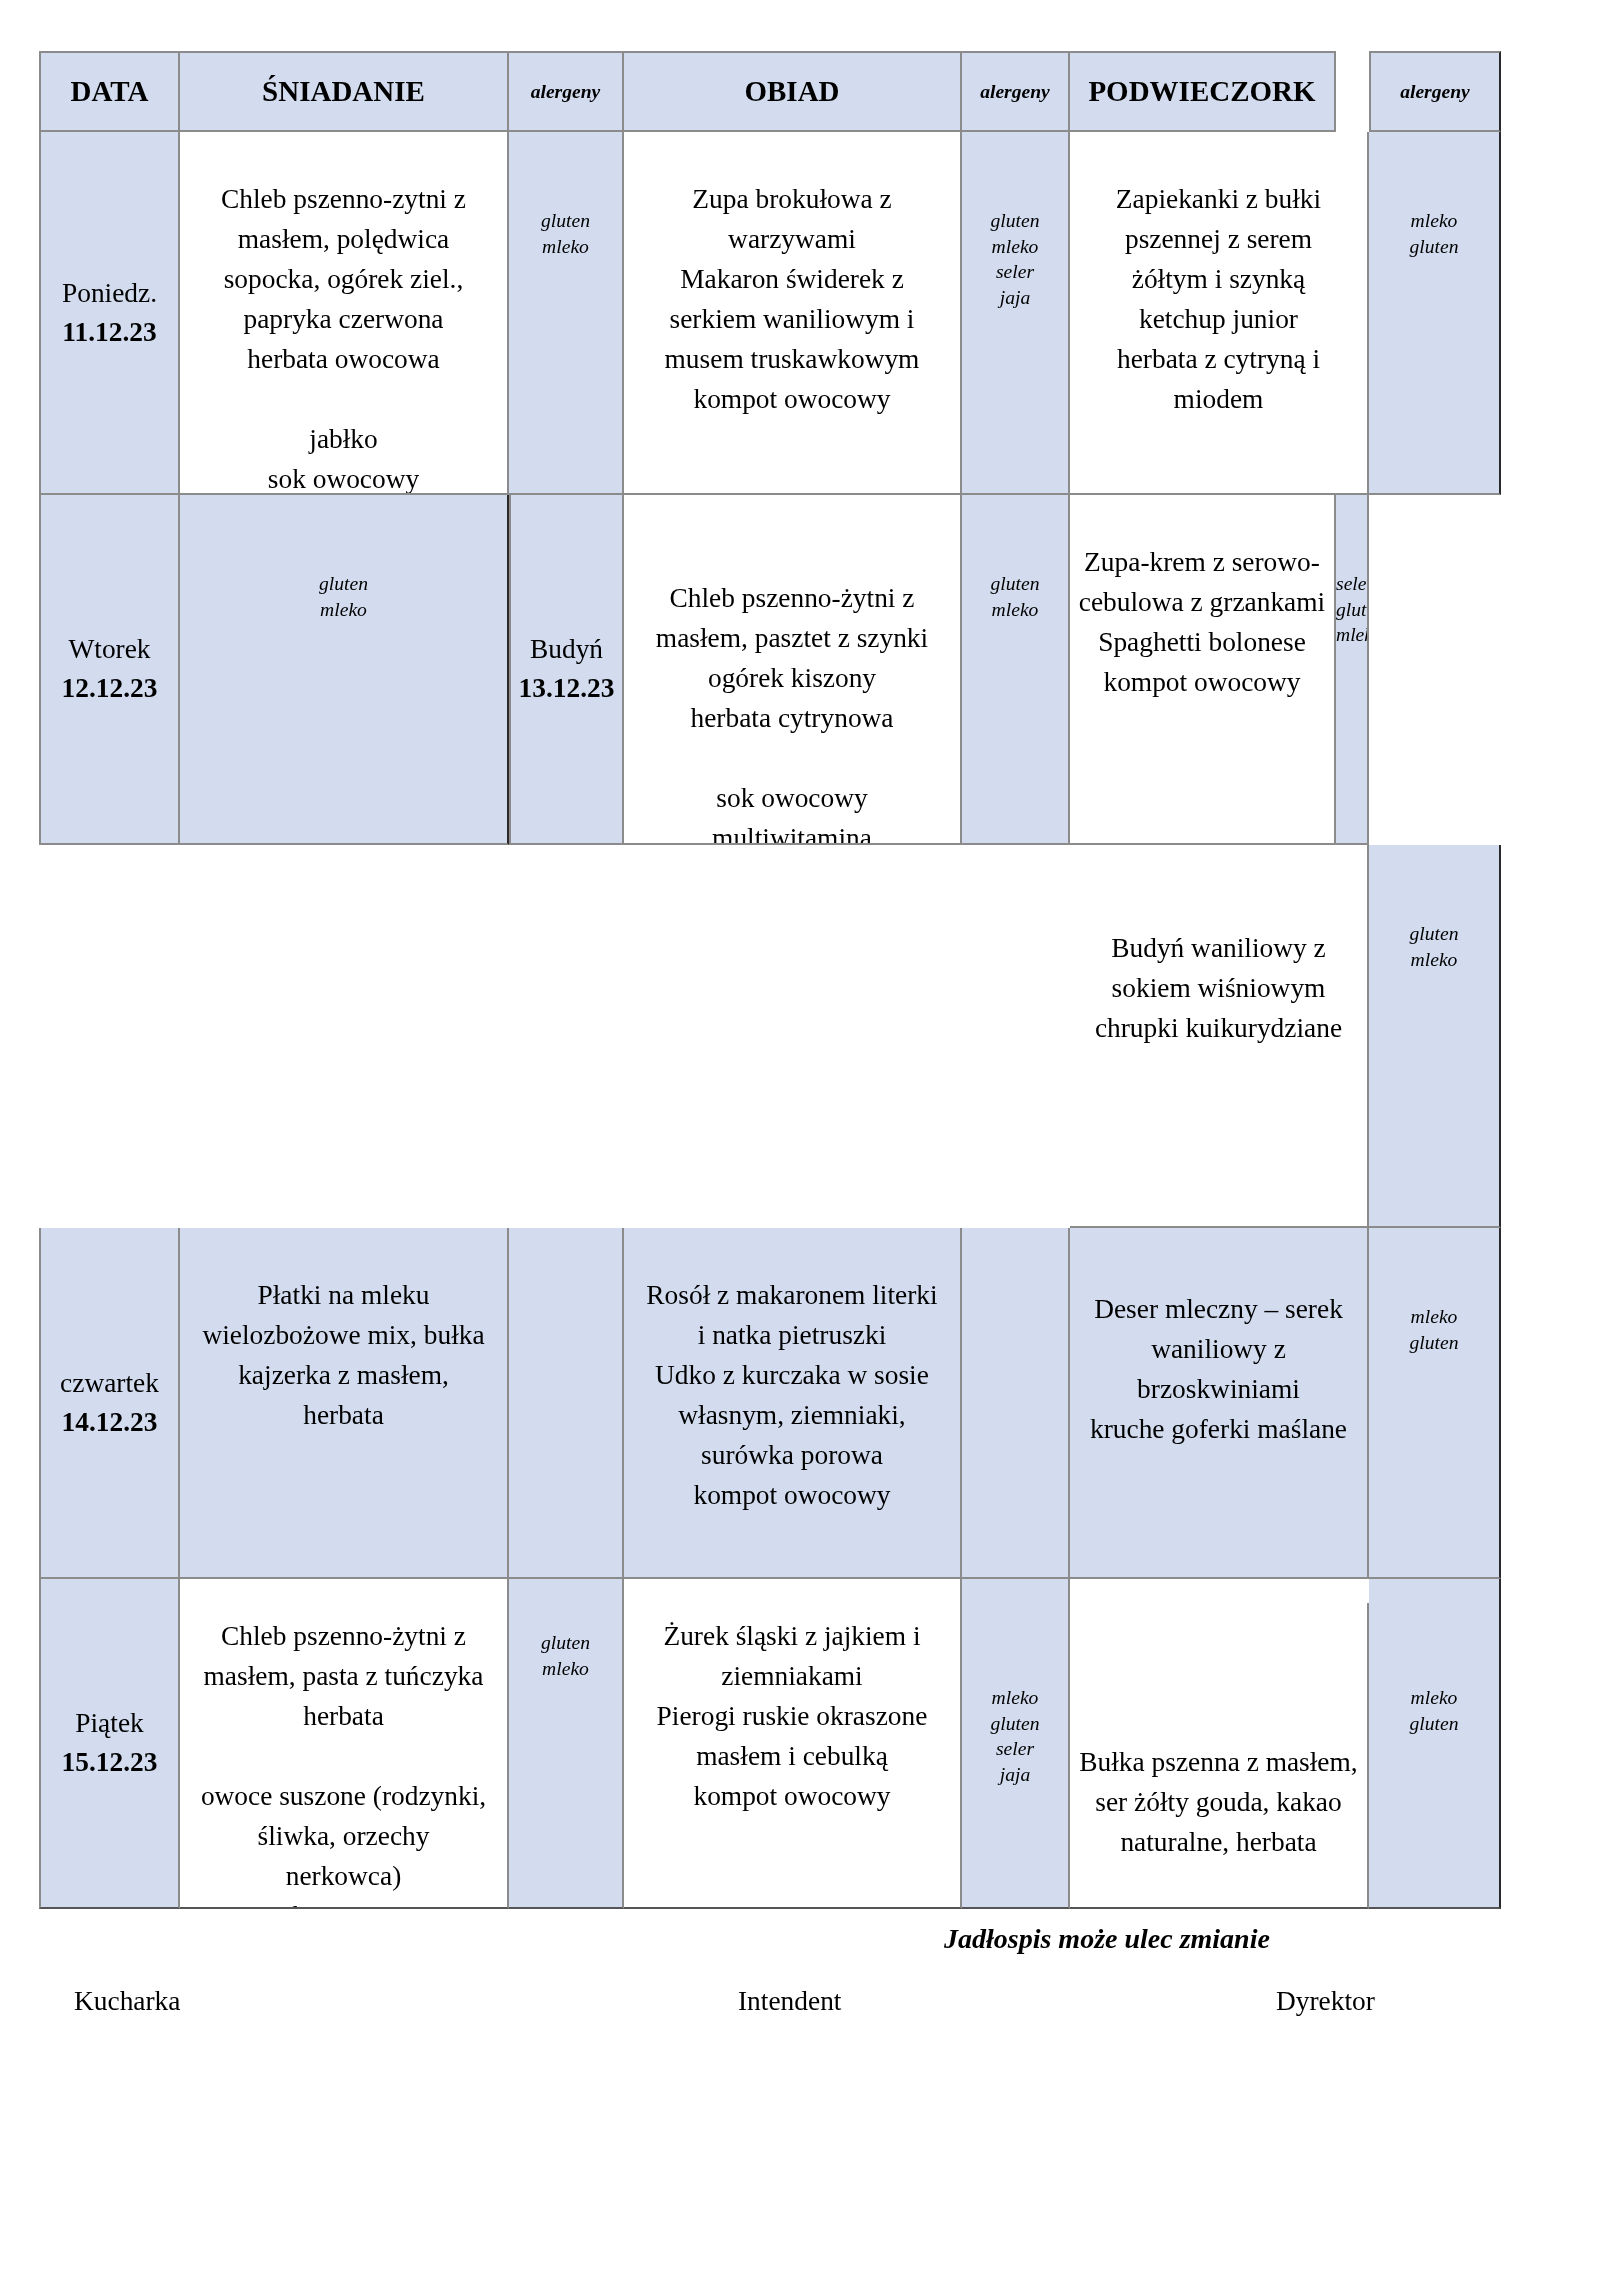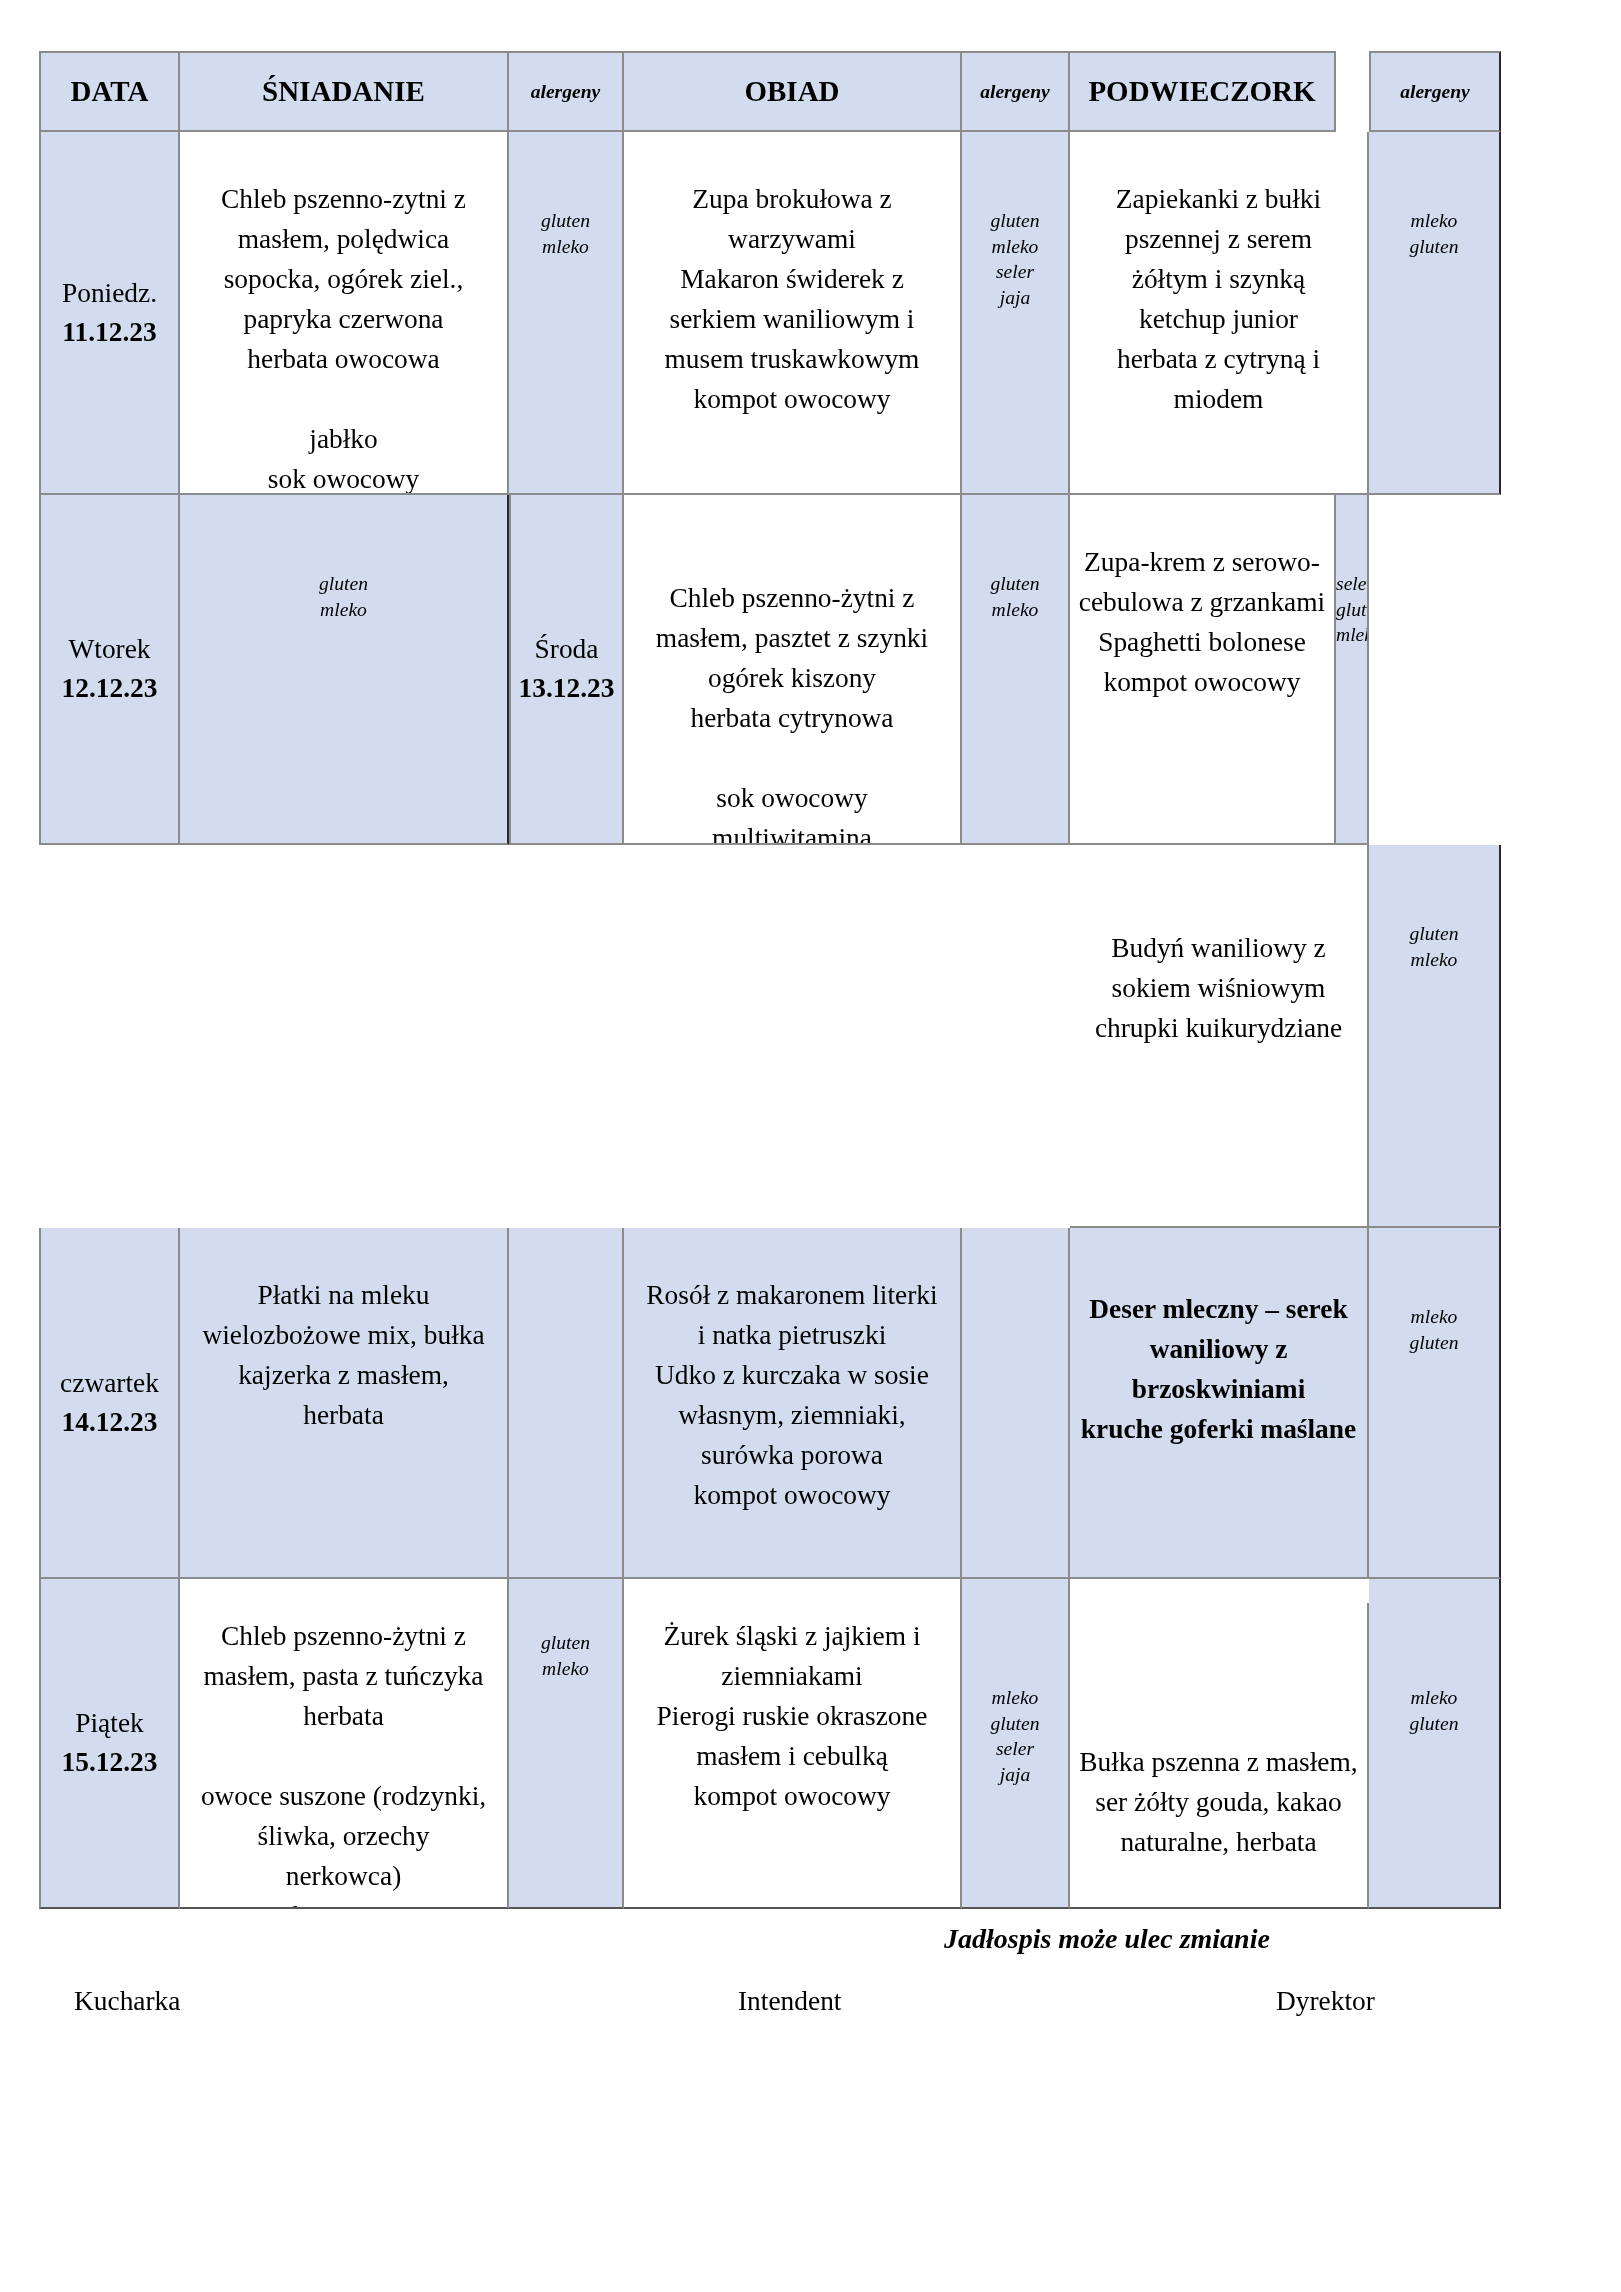--- a/index.html
+++ b/index.html
@@ -124,21 +124,21 @@
 gluten</div>
 
   <div class="cell col1 blue date-cell">
     <span>Wtorek</span>
     <span class="date-num">12.12.23</span>
   </div>
   <div class="cell blue alg col-last">gluten
 mleko</div>
 
   <div class="cell col1 blue date-cell">
-    <span>Środa</span>
+    <span>Budyń</span>
     <span class="date-num">13.12.23</span>
   </div>
   <div class="cell white menu pad-lg">Chleb pszenno-żytni z
 masłem, pasztet z szynki
 ogórek kiszony
 herbata cytrynowa
 
 sok owocowy
 multiwitamina</div>
   <div class="cell blue alg">gluten
@@ -165,21 +165,21 @@
 kajzerka z masłem,
 herbata</div>
   <div class="cell blue alg"></div>
   <div class="cell blue menu">Rosół z makaronem literki
 i natka pietruszki
 Udko z kurczaka w sosie
 własnym, ziemniaki,
 surówka porowa
 kompot owocowy</div>
   <div class="cell blue alg"></div>
-  <div class="cell blue menu" style="grid-column:6 / span 2;padding-top:61px;font-weight:bold;">Deser mleczny – serek
+  <div class="cell blue menu" style="grid-column:6 / span 2;padding-top:61px;">Deser mleczny – serek
 waniliowy z
 brzoskwiniami
 kruche goferki maślane</div>
   <div class="cell blue alg col-last">mleko
 gluten</div>
 
   <div class="cell col1 blue date-cell row-last">
     <span>Piątek</span>
     <span class="date-num">15.12.23</span>
   </div>

